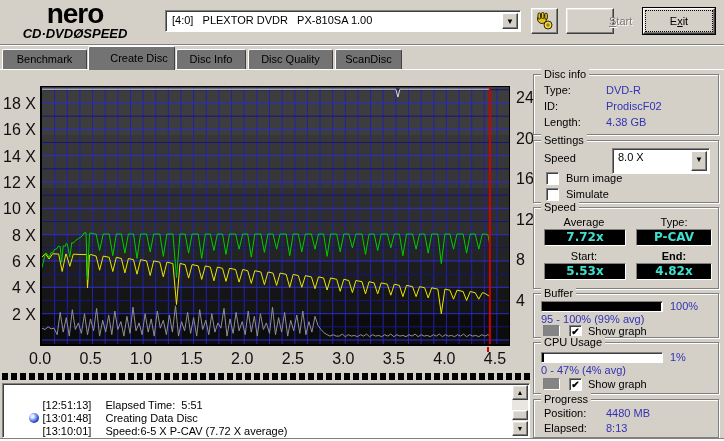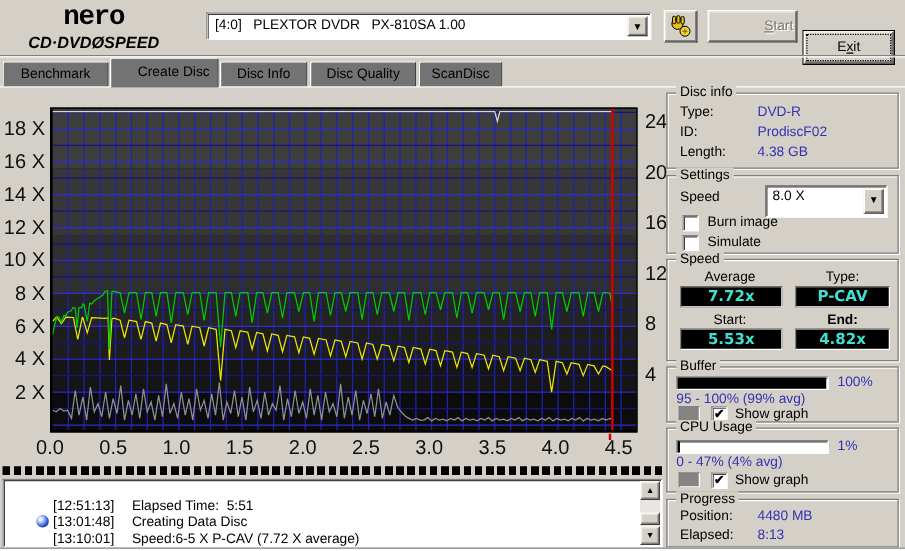--- a/index.html
+++ b/index.html
@@ -30,21 +30,21 @@
   .log-time { display:inline-block; width:60px; }
   .btn-label { pointer-events:none; }
   #exit-button { outline:1px dotted #000; outline-offset:-4px; }
   .swatch { width:17px; height:12px; background:#848484; border:1px solid; border-color:#808080 #fff #fff #808080; }
   .combo-arrow { position:absolute; right:2px; top:2px; bottom:2px; width:16px; text-align:center; font-size:8px; line-height:16px; background:#d4d0c8; border:1px solid; border-color:#ffffff #404040 #404040 #ffffff; box-shadow: inset -1px -1px 0 #808080; }
 </style>
 </head>
 <body>
 
 <div class="abs" style="left:10px; top:1px; width:130px; text-align:center;">
-  <div style="font-weight:bold; font-size:22px; line-height:26px; letter-spacing:-1px; font-family:Liberation Mono, monospace;">nero</div>
+  <div style="font-weight:bold; font-size:28px; line-height:26px; letter-spacing:-1px; font-family:Liberation Sans, sans-serif;">nero</div>
   <div style="font-weight:bold; font-style:italic; font-size:13px; line-height:13px; letter-spacing:0;">CD·DVDØSPEED</div>
 </div>
 
 <div class="abs sunken" style="left:165px; top:10px; width:356px; height:22px;">
   <span style="position:absolute; left:6px; top:3px; white-space:pre;">[4:0]   PLEXTOR DVDR   PX-810SA 1.00</span>
   <span class="combo-arrow">▼</span>
 </div>
 
 <div class="abs raised" style="left:531px; top:8px; width:27px; height:26px;">
   <svg width="19" height="18" viewBox="0 0 19 18" style="position:absolute; left:3px; top:3px;">
@@ -52,25 +52,25 @@
       <circle cx="7" cy="7" r="4.5"></circle>
       <rect x="3" y="1" width="2.6" height="6" rx="1.2"></rect>
       <rect x="6.4" y="0.5" width="2.6" height="6" rx="1.2"></rect>
       <rect x="9.8" y="1.2" width="2.6" height="6" rx="1.2"></rect>
       <circle cx="13" cy="13" r="4" fill="#f2d23a"></circle>
       <path d="M11 13 h4 M13 11 v4" stroke="#7a5c00"></path>
     </g>
   </svg>
 </div>
 
-<div class="abs raised" style="left:566px; top:8px; width:72px; height:26px; text-align:center; line-height:24px; color:#7e7a74; text-shadow:1px 1px 0 #fff;padding-left:42px;">
+<div class="abs raised" style="left:566px; top:8px; width:48px; height:26px; text-align:center; line-height:24px; color:#7e7a74; text-shadow:1px 1px 0 #fff;padding-left:42px;">
   <span class="btn-label"><span></span><u>S</u><span>tart</span></span>
 </div>
 
-<div class="abs" id="exit-button" style="left:642px; top:24px; width:74px; height:28px; border:1px solid #000;">
+<div class="abs" id="exit-button" style="left:642px; top:7px; width:74px; height:28px; border:1px solid #000;">
   <div class="raised" style="width:100%; height:100%; text-align:center; line-height:24px;">
     <span class="btn-label"><span>E</span><u>x</u><span>it</span></span>
   </div>
 </div>
 
 <div class="abs" style="left:0; top:44px; width:724px; height:2px; border-top:1px solid #808080; border-bottom:1px solid #fff;"></div>
 
 <div class="tab" style="left:2px; width:85px;"><span>Benchmark</span></div>
 <div class="tab active" style="left:88px; width:87px;padding-left:15px;"><span>Create Disc</span></div>
 <div class="tab" style="left:176px; width:70px;"><span>Disc Info</span></div>

